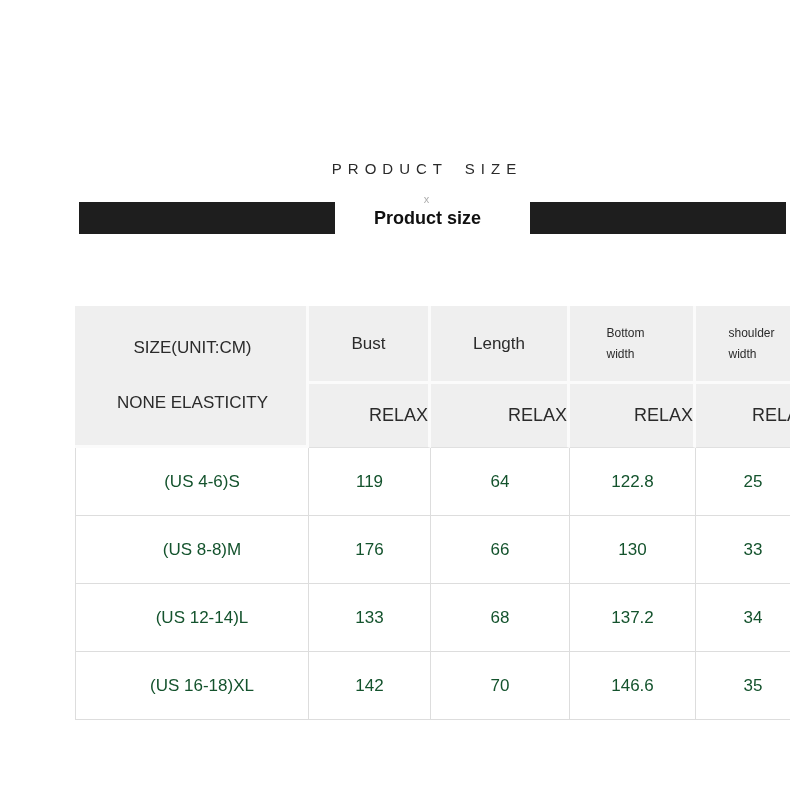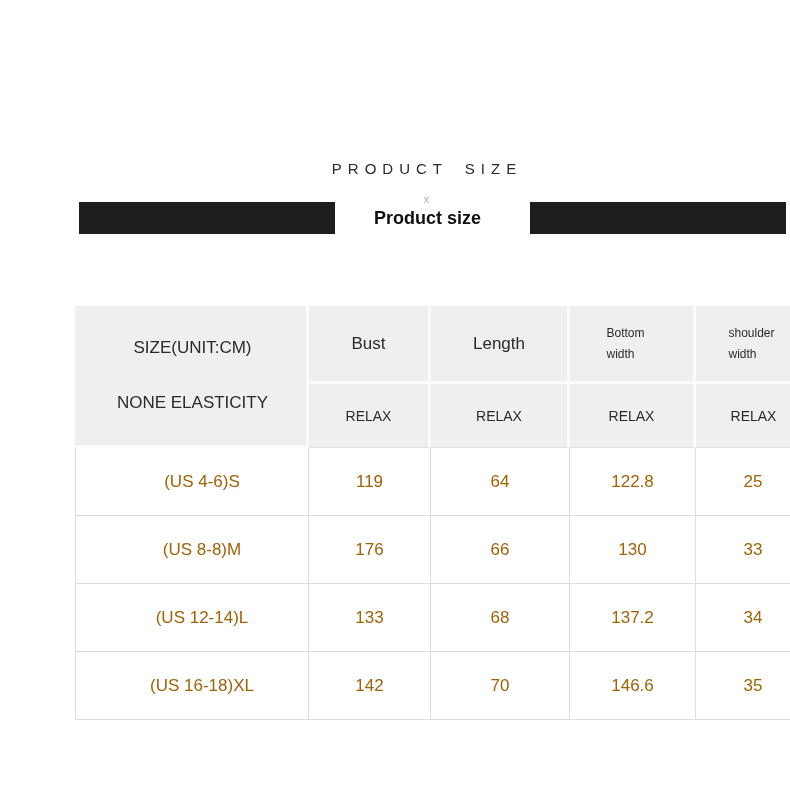--- a/index.html
+++ b/index.html
@@ -31,36 +31,36 @@
   table.size-table{
     position:absolute; left:27px; top:258px; width:736px;
     border-collapse:separate; border-spacing:0; table-layout:fixed;
   }
   th, td{ vertical-align:middle; text-align:center; font-weight:400; padding:0; }
   th{
     background:#efefef; color:#2b2b2b;
     border-right:3px solid #fbfbfb;
   }
   tr.hrow1 th{ height:73px; font-size:17px; border-bottom:3px solid #fbfbfb; }
-  tr.hrow2 th{ height:63px; font-size:14px; border-bottom:1px solid #e0e0e0; }
+  tr.hrow2 th{ height:63px; font-size:18px; border-bottom:1px solid #e0e0e0;text-align:right; }
   th.last-col{ border-right:none; }
   th.size-cell{
     height:139px; font-size:18px;
     border-bottom:1px solid #e0e0e0;
   }
   .size-cell-wrap{
     display:flex; flex-direction:column; justify-content:space-between;
     height:139px; padding-left:20px;
   }
   .hdr-wrap{
     max-width:82px; margin:0 auto; text-align:left;
     font-size:12px; line-height:21px;
   }
   td{
-    background:#ffffff; height:68px; font-size:17px; color:#a16207;
+    background:#ffffff; height:68px; font-size:17px; color:#14532d;
     border-right:1px solid #dddddd; border-bottom:1px solid #dddddd;
   }
   td.size-col{ border-left:1px solid #dddddd; padding-left:20px; }
 </style>
 </head>
 <body>
 
 <div class="canvas">
 
   <div class="spaced-title">PRODUCT SIZE</div>

